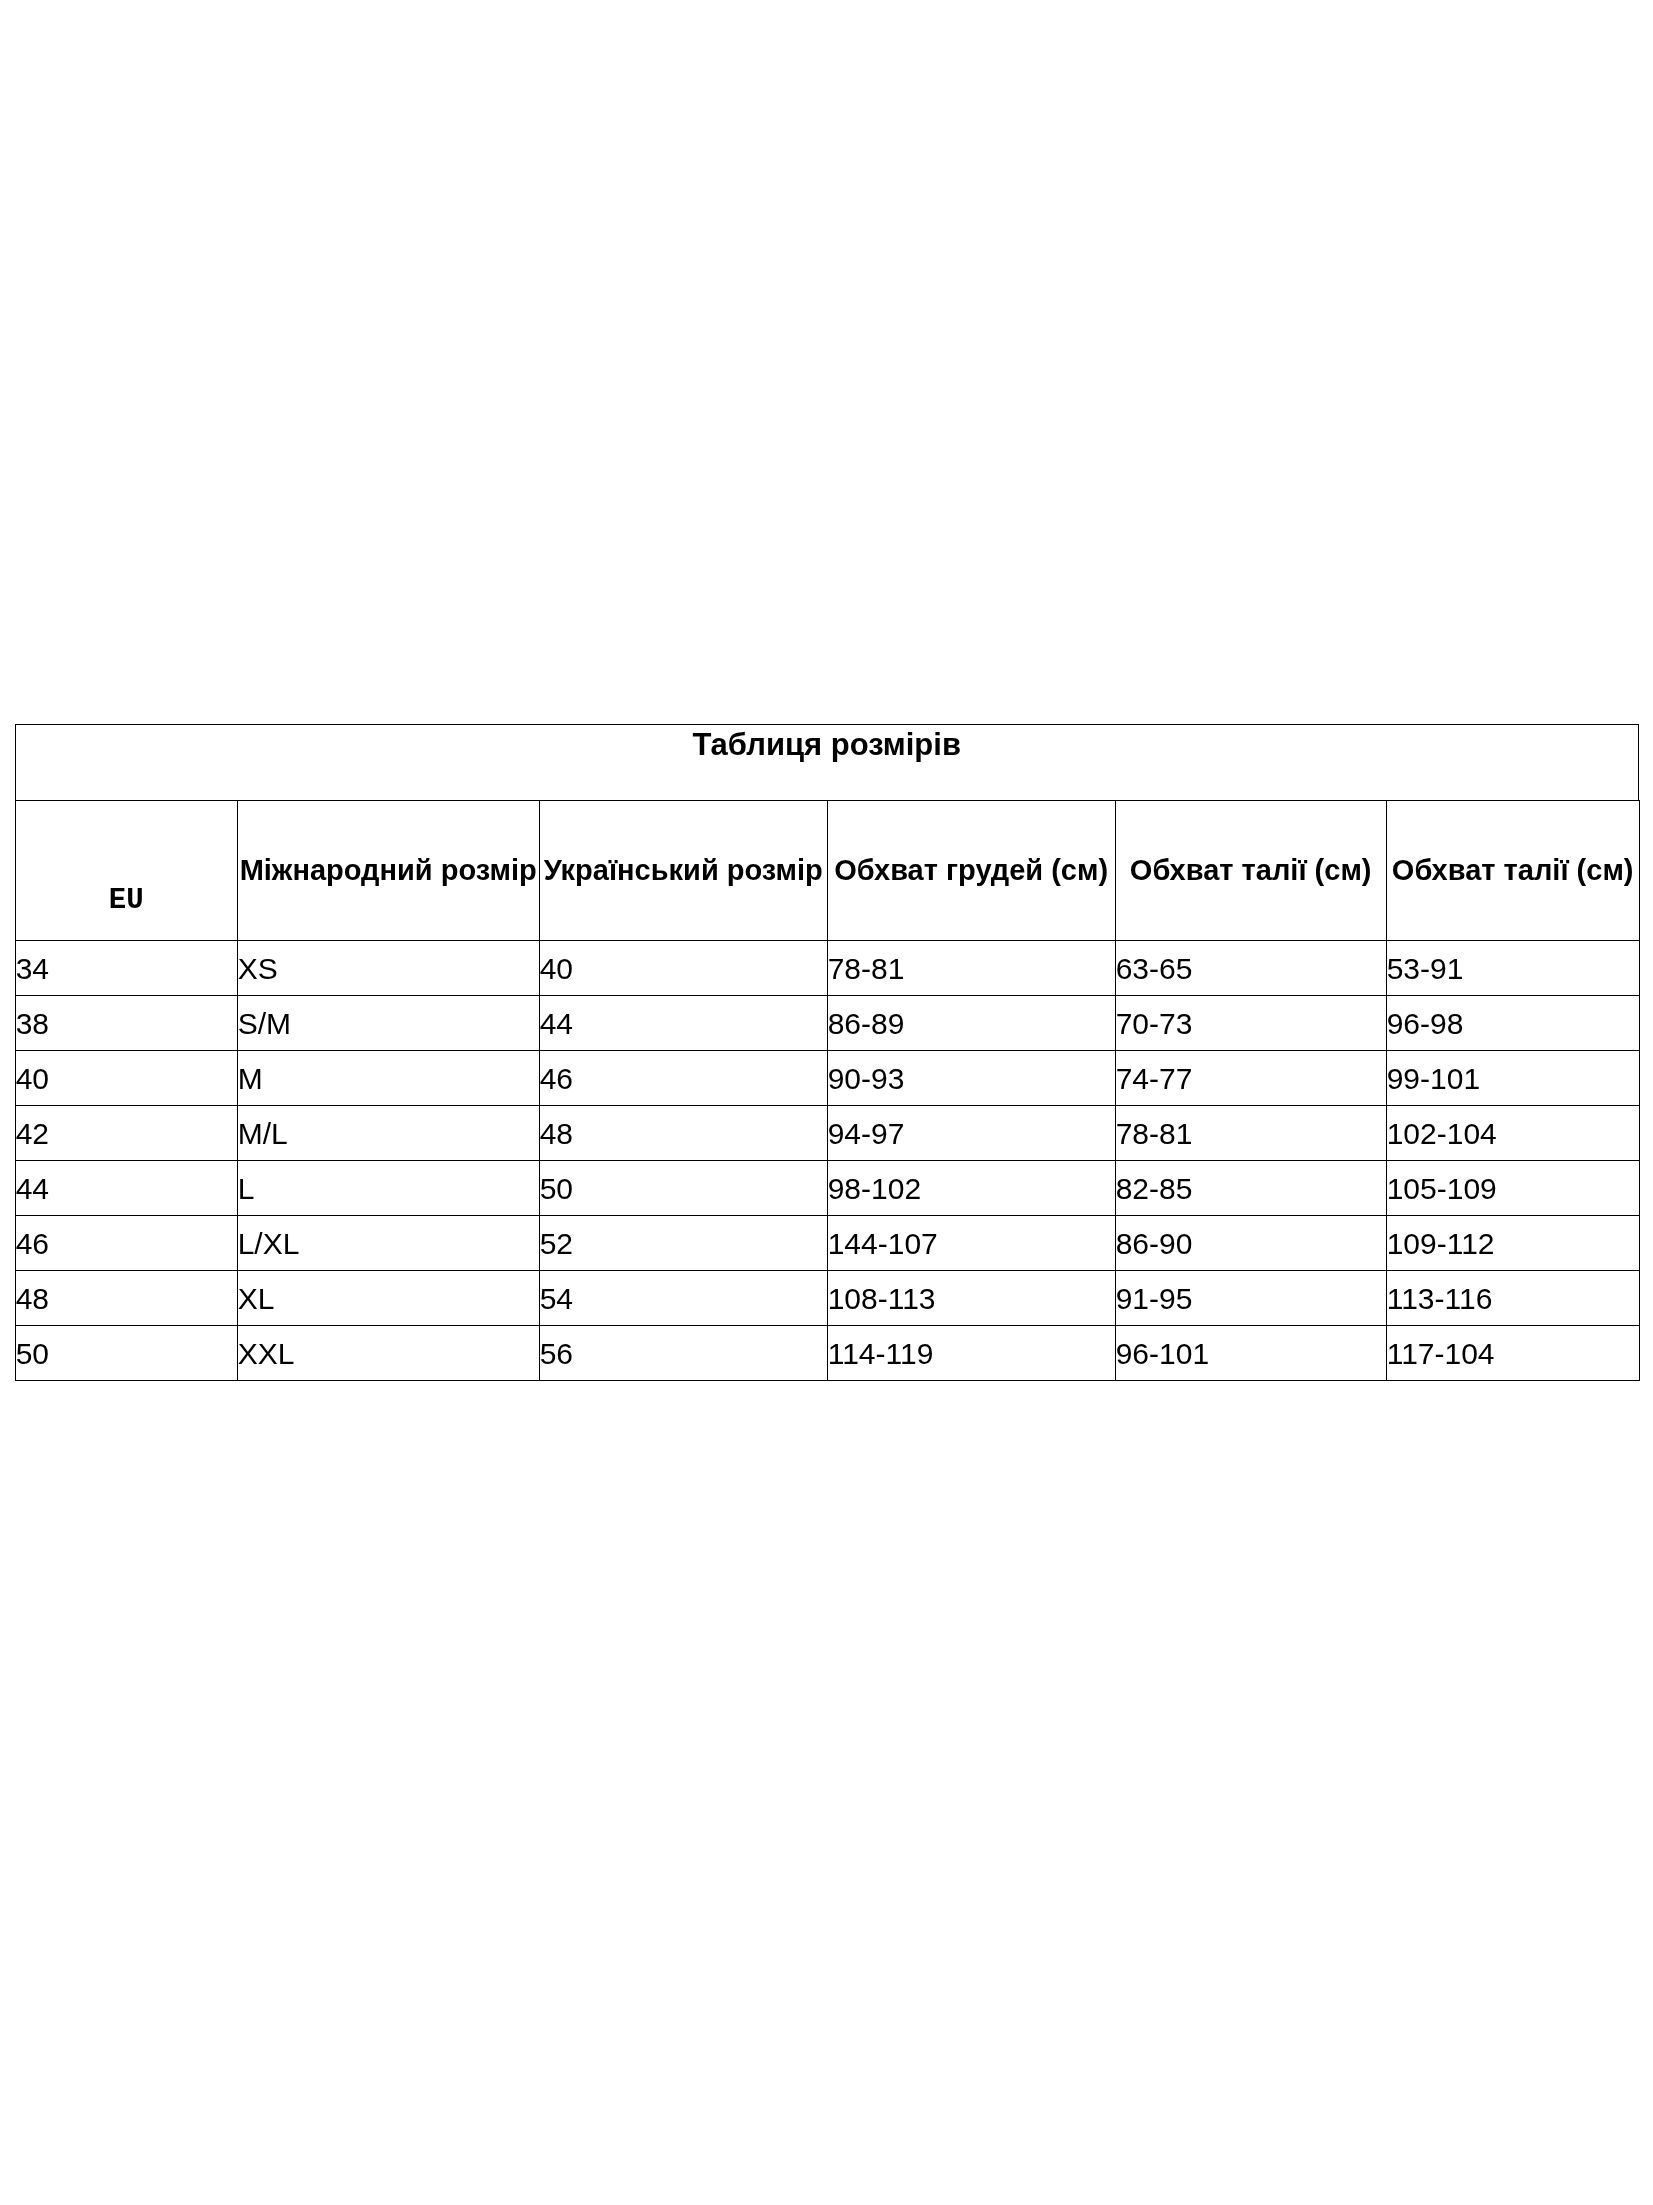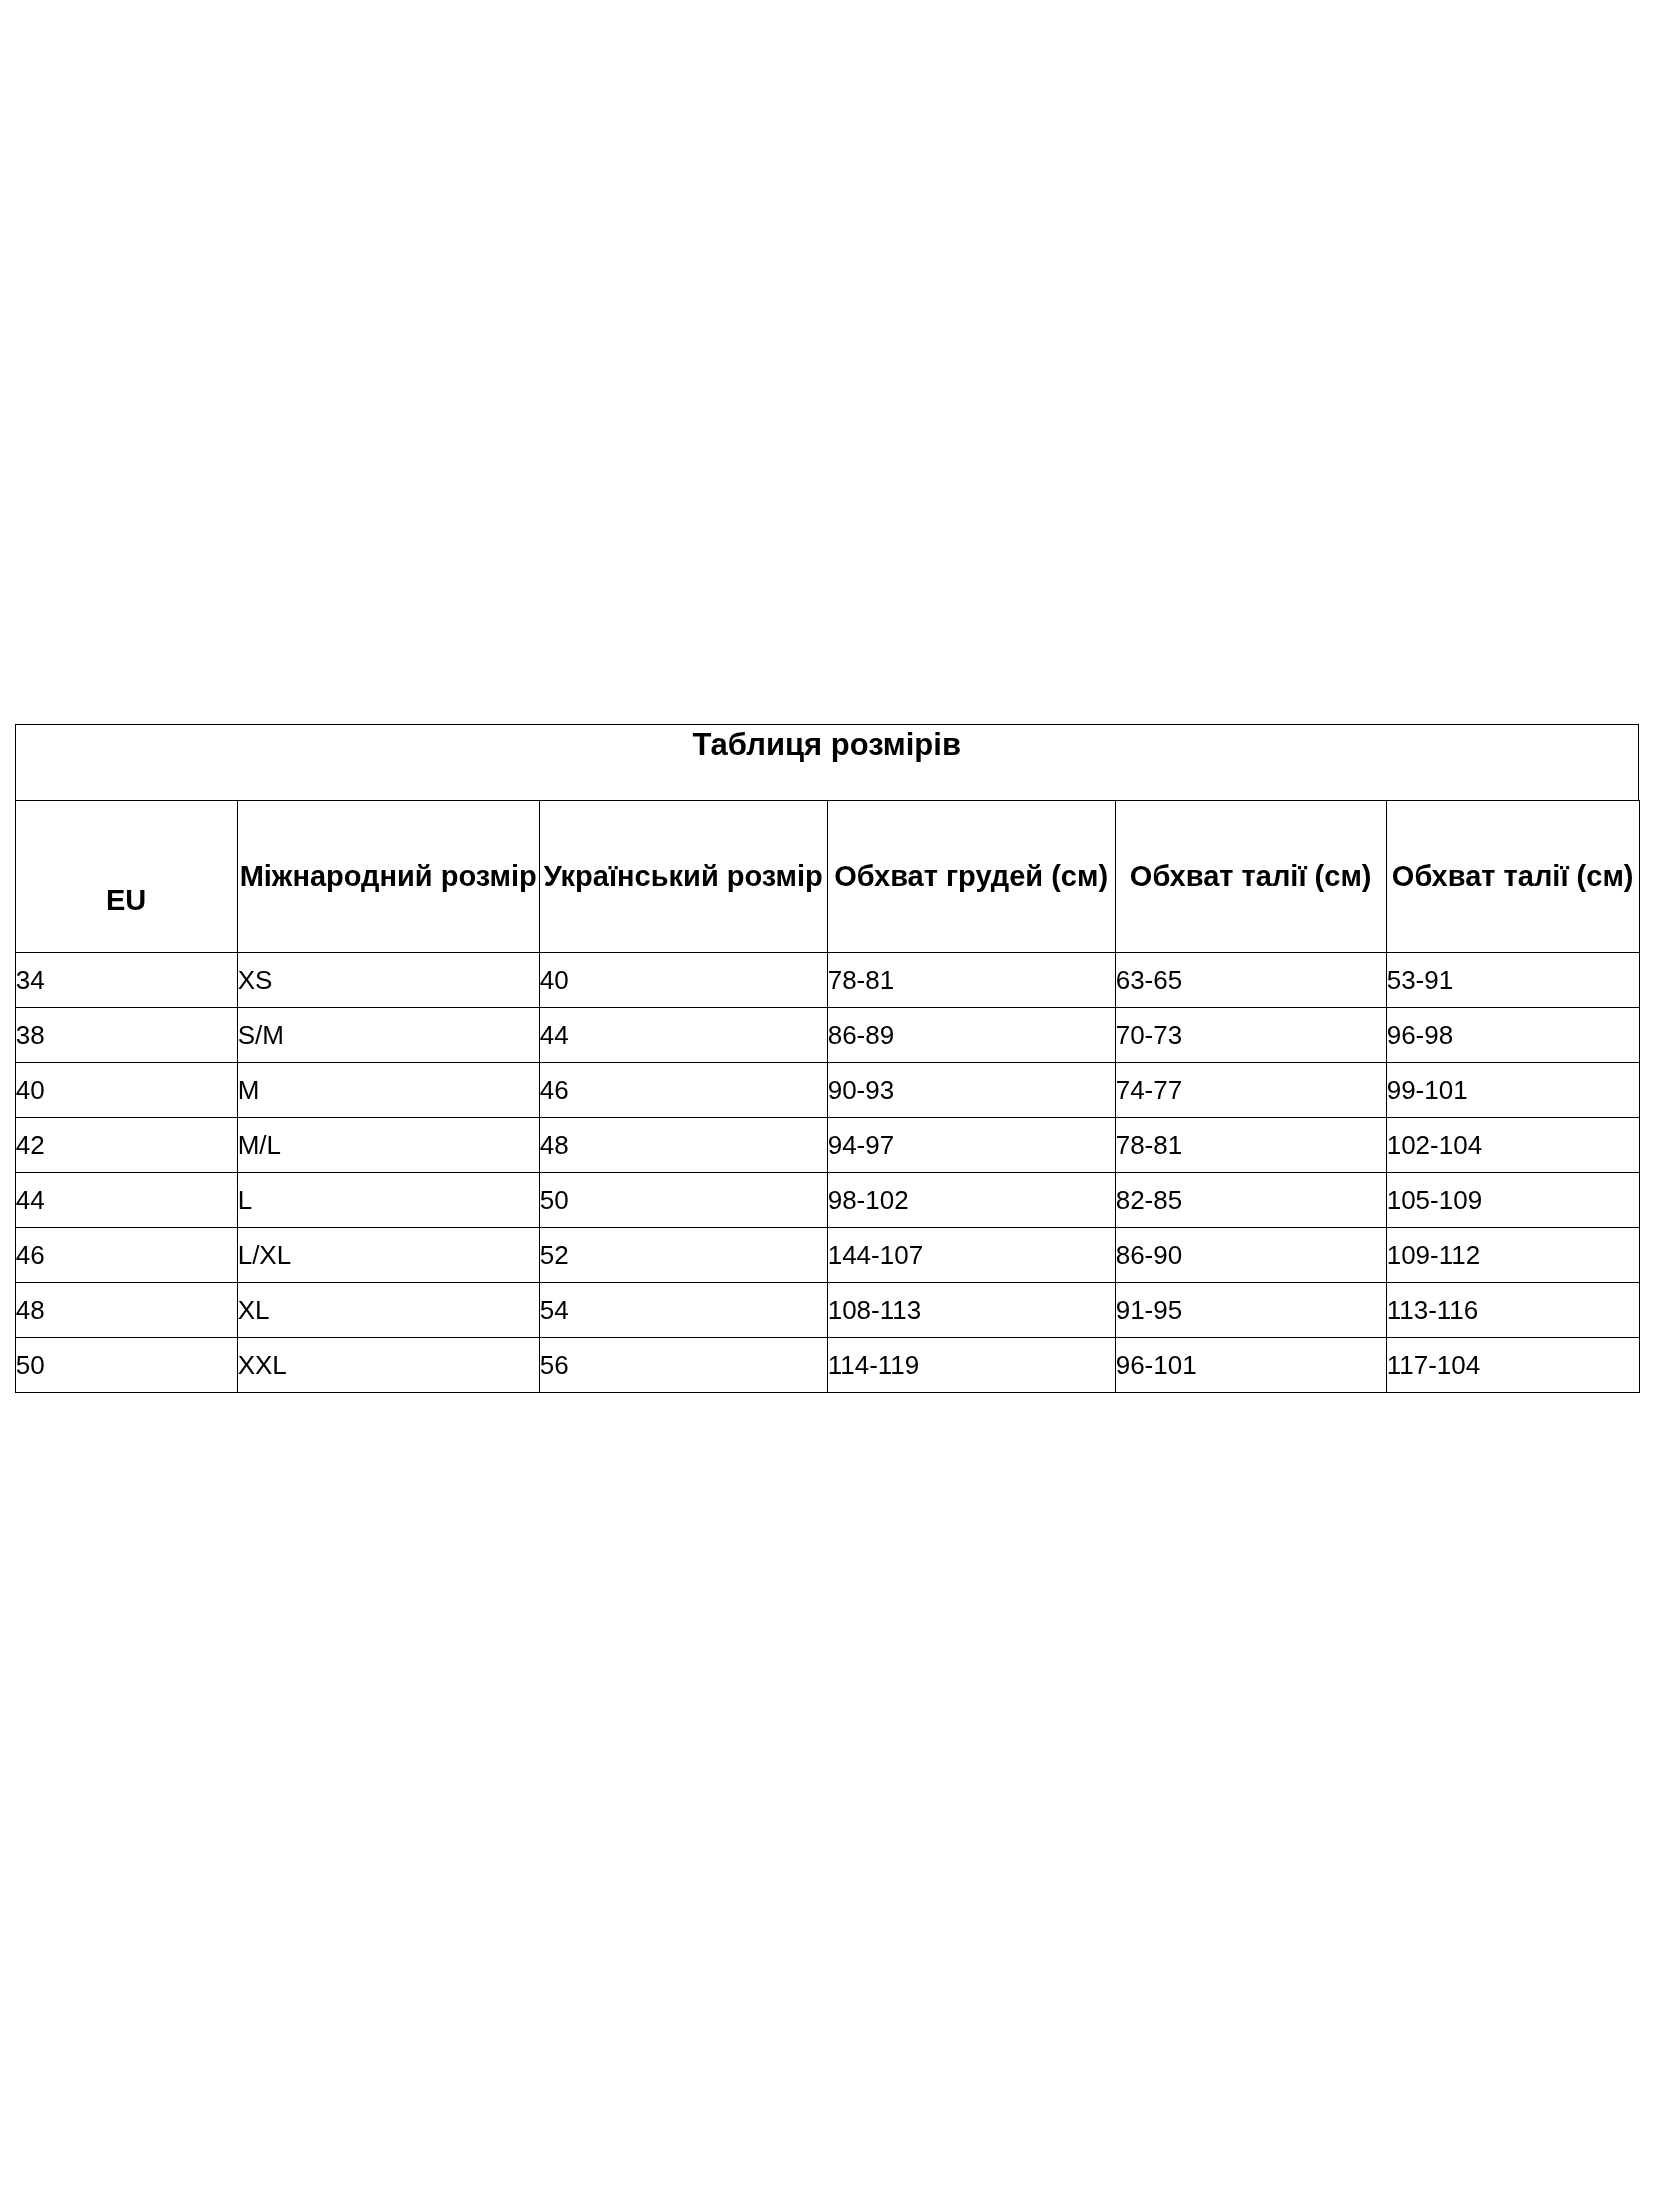--- a/index.html
+++ b/index.html
@@ -63,26 +63,27 @@
     font-size: 29px;
     font-weight: bold;
     line-height: 1.15;
     height: 116px;
     padding: 4.9px 6.5px;
   }
 
   .head-cell.eu {
     
     vertical-align: bottom;
-    padding-bottom: 35px;
+    padding-bottom: 23px;
+    font-family: Liberation Mono, monospace;
   }
 
   .body-cell {
     text-align: left;
-    font-size: 26px;
+    font-size: 30px;
     height: 54px;
     padding: 1.6px 0 4.9px 11.4px;
     line-height: 1.1;
     white-space: nowrap;
   }
 
   
   col.c0 { width: 222px; }
   col.c1 { width: 302px; }
   col.c2 { width: 288px; }

